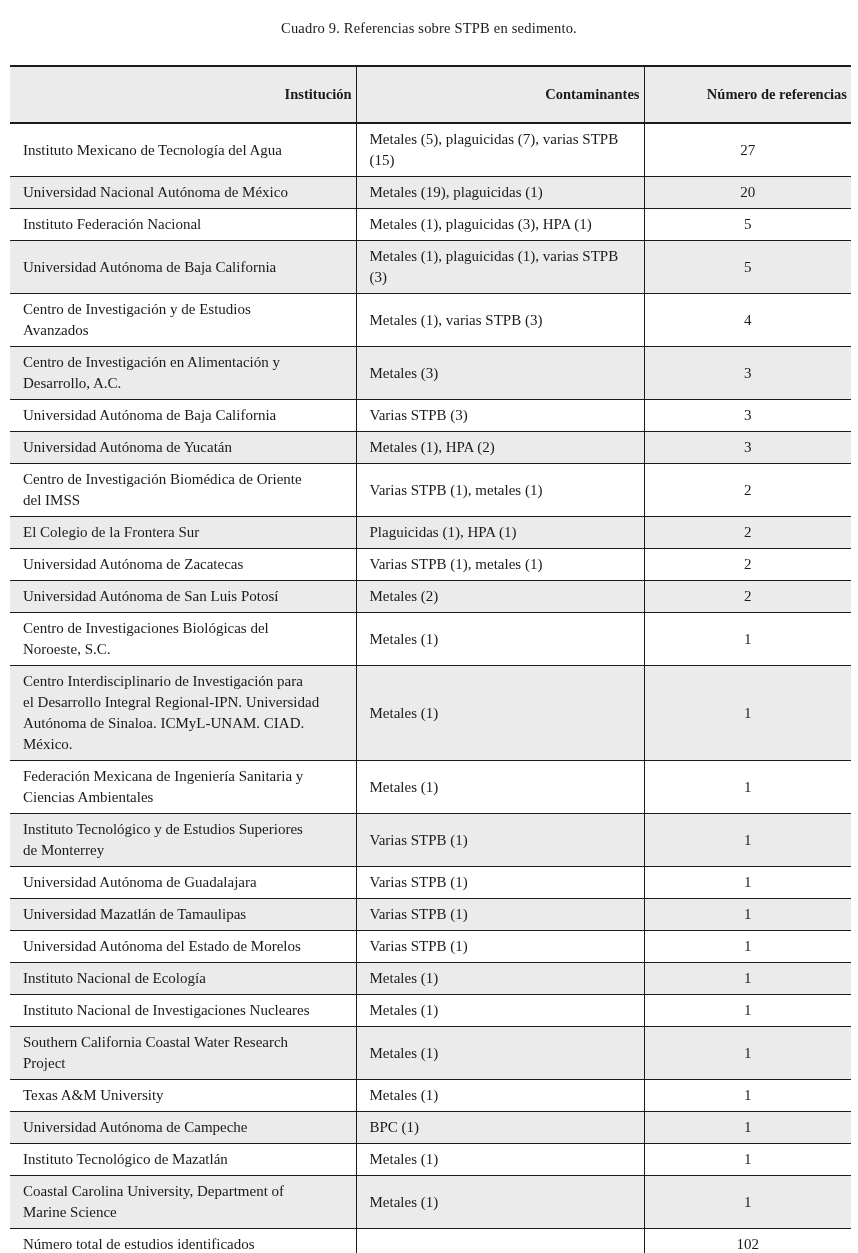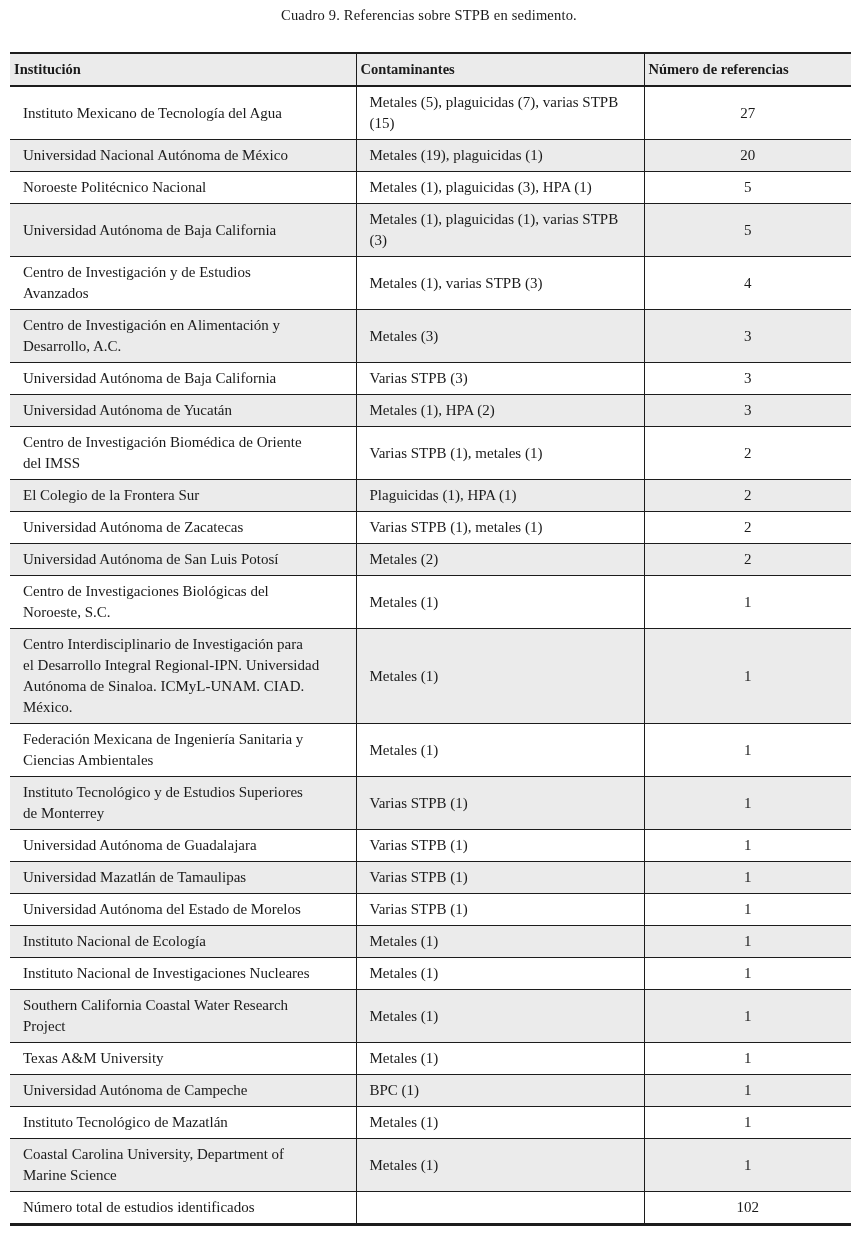--- a/index.html
+++ b/index.html
@@ -11,43 +11,43 @@
   *{box-sizing:border-box;}
   html,body{margin:0;padding:0;}
   body{
     width:858px;
     min-height:1253px;
     background:var(--page-bg);
     color:var(--text);
     font-family:"Liberation Serif","DejaVu Serif",serif;
   }
   .caption{
-    padding-top:7px;
+    padding-top:20px;
     margin-bottom:28px;
     text-align:center;
     font-size:14.5px;
     letter-spacing:.2px;
   }
   table.refs{
     margin-left:10px;
     width:841px;
     border-collapse:collapse;
     table-layout:fixed;
     font-size:15px;
     border-top:2px solid var(--border);
     border-bottom:3px solid var(--border);
   }
   col.c1{width:346px;}
   col.c2{width:288px;}
   col.c3{width:207px;}
   thead th{
     background:var(--stripe);
     font-weight:bold;
-    text-align:left;
-    padding:6px 4px;
+    text-align:right;
+    padding:18px 4px;
     line-height:19px;
     border-bottom:2px solid var(--border);
     font-size:14.5px;
   }
   tbody td{
     vertical-align:middle;
     line-height:21px;
     padding:5px 10px 5px 13px;
     white-space:pre-line;
   }
@@ -84,21 +84,21 @@
           <td>Metales (5), plaguicidas (7), varias STPB
 (15)</td>
           <td class="num">27</td>
         </tr>
         <tr>
           <td>Universidad Nacional Autónoma de México</td>
           <td>Metales (19), plaguicidas (1)</td>
           <td class="num">20</td>
         </tr>
         <tr>
-          <td>Noroeste Politécnico Nacional</td>
+          <td>Instituto Federación Nacional</td>
           <td>Metales (1), plaguicidas (3), HPA (1)</td>
           <td class="num">5</td>
         </tr>
         <tr>
           <td>Universidad Autónoma de Baja California</td>
           <td>Metales (1), plaguicidas (1), varias STPB
 (3)</td>
           <td class="num">5</td>
         </tr>
         <tr>

